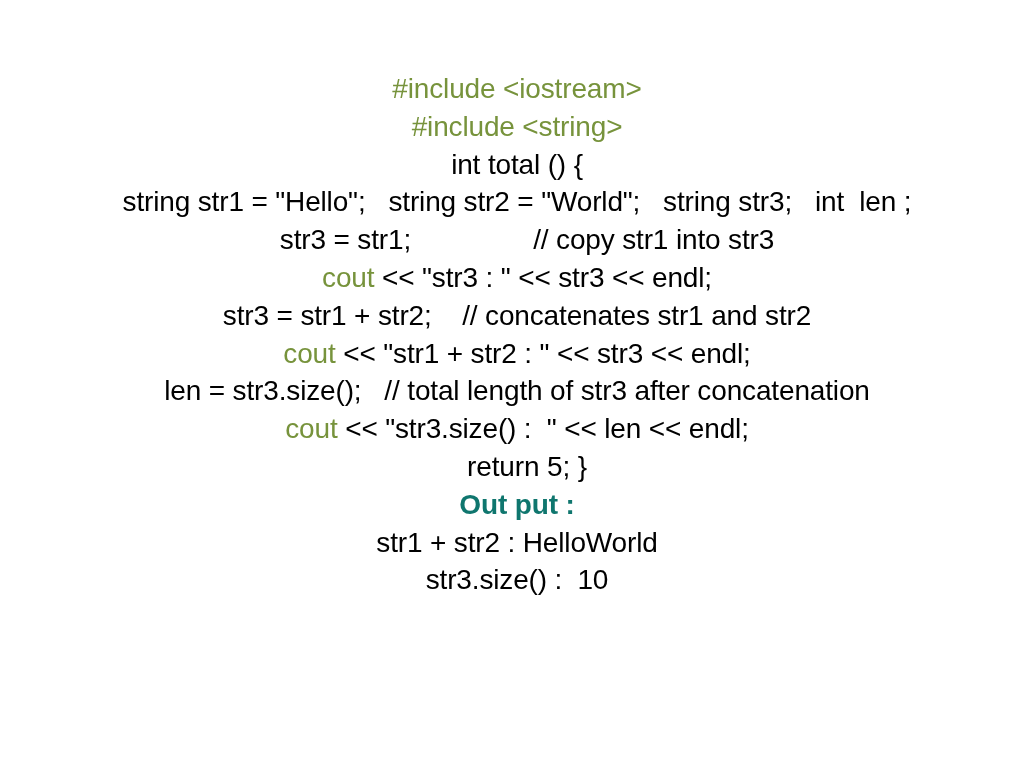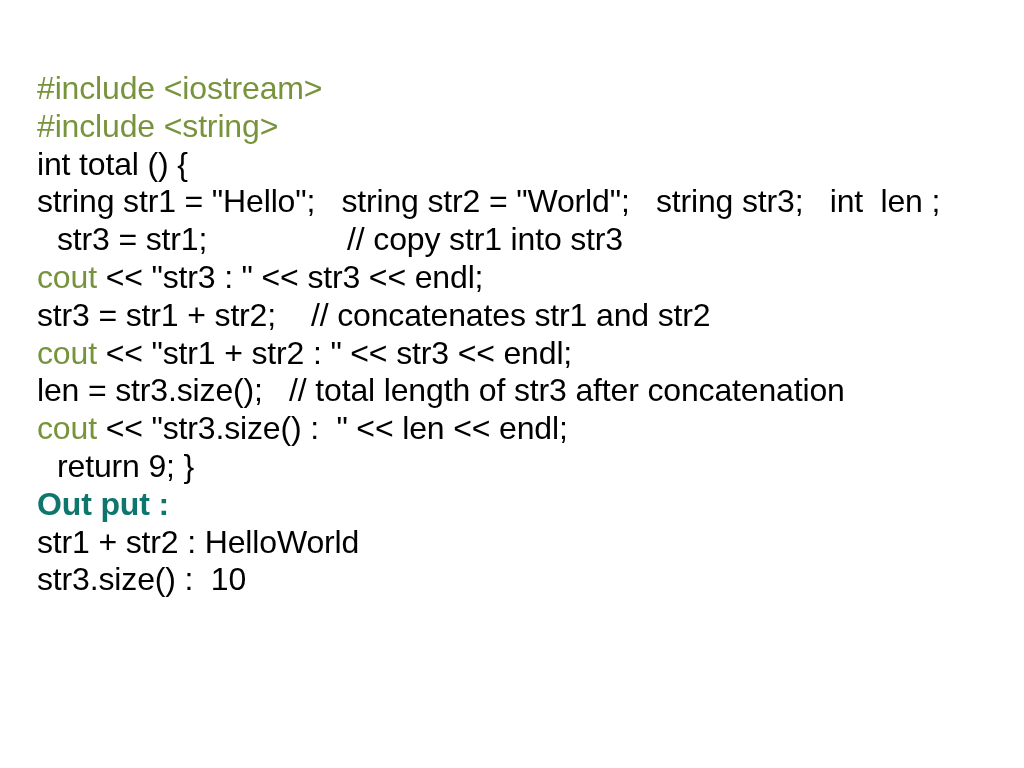--- a/index.html
+++ b/index.html
@@ -21,25 +21,26 @@
     background: #FFFFFF;
   }
   #code-block {
     position: absolute;
     left: 37px;
     top: 70px;
     width: 960px;
   }
   .code-line {
     font-family: "Liberation Sans", sans-serif;
-    font-size: 32px;
+    font-size: 28px;
     line-height: 37.8px;
     color: #000000;
     white-space: pre;
     letter-spacing: -0.15px;
+    text-align: center;
   }
   .code-line.indent {
     padding-left: 20px;
   }
   .tok-green {
     color: #77933C;
   }
   .tok-black {
     color: #000000;
   }
@@ -57,19 +58,19 @@
       <div class="code-line"><span class="tok-green">#include &lt;iostream&gt;</span></div>
       <div class="code-line"><span class="tok-green">#include &lt;string&gt;</span></div>
       <div class="code-line"><span class="tok-black">int total () {</span></div>
       <div class="code-line"><span class="tok-black">string str1 = "Hello";   string str2 = "World";   string str3;   int  len ;</span></div>
       <div class="code-line indent"><span class="tok-black">str3 = str1;                // copy str1 into str3</span></div>
       <div class="code-line"><span class="tok-green">cout</span><span class="tok-black"> &lt;&lt; "str3 : " &lt;&lt; str3 &lt;&lt; endl;</span></div>
       <div class="code-line"><span class="tok-black">str3 = str1 + str2;    // concatenates str1 and str2</span></div>
       <div class="code-line"><span class="tok-green">cout</span><span class="tok-black"> &lt;&lt; "str1 + str2 : " &lt;&lt; str3 &lt;&lt; endl;</span></div>
       <div class="code-line"><span class="tok-black">len = str3.size();   // total length of str3 after concatenation</span></div>
       <div class="code-line"><span class="tok-green">cout</span><span class="tok-black"> &lt;&lt; "str3.size() :  " &lt;&lt; len &lt;&lt; endl;</span></div>
-      <div class="code-line indent"><span class="tok-black">return 9; }</span></div>
+      <div class="code-line indent"><span class="tok-black">return 5; }</span></div>
       <div class="code-line out-head">Out put :</div>
       <div class="code-line">str1 + str2 : HelloWorld</div>
       <div class="code-line">str3.size() :  10</div>
     </div>
 
 </div>
 
 </body></html>

